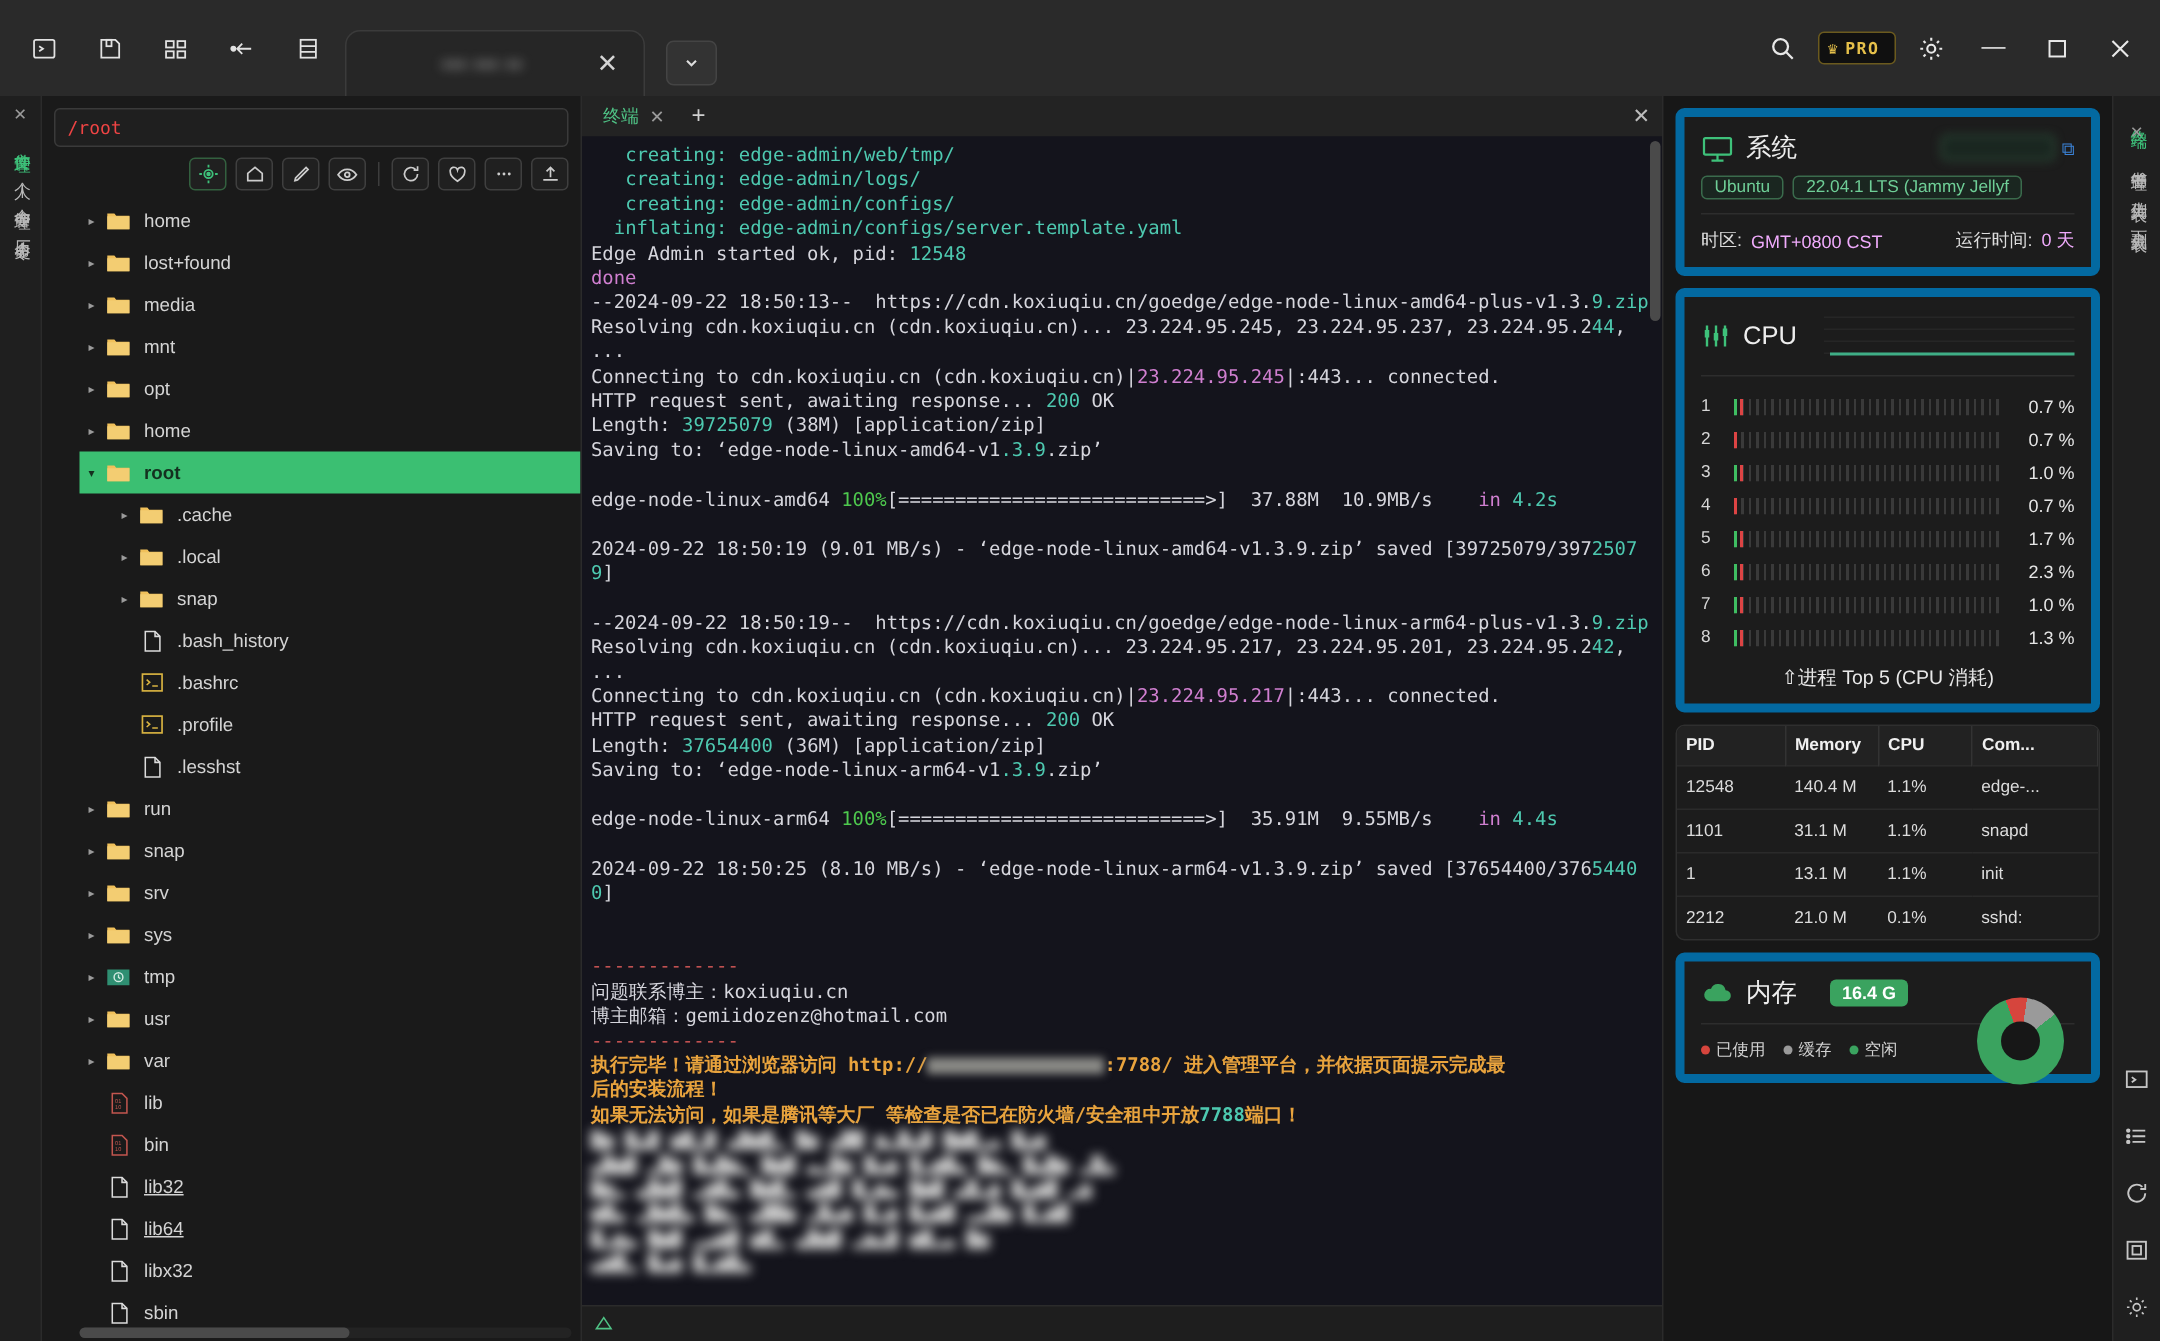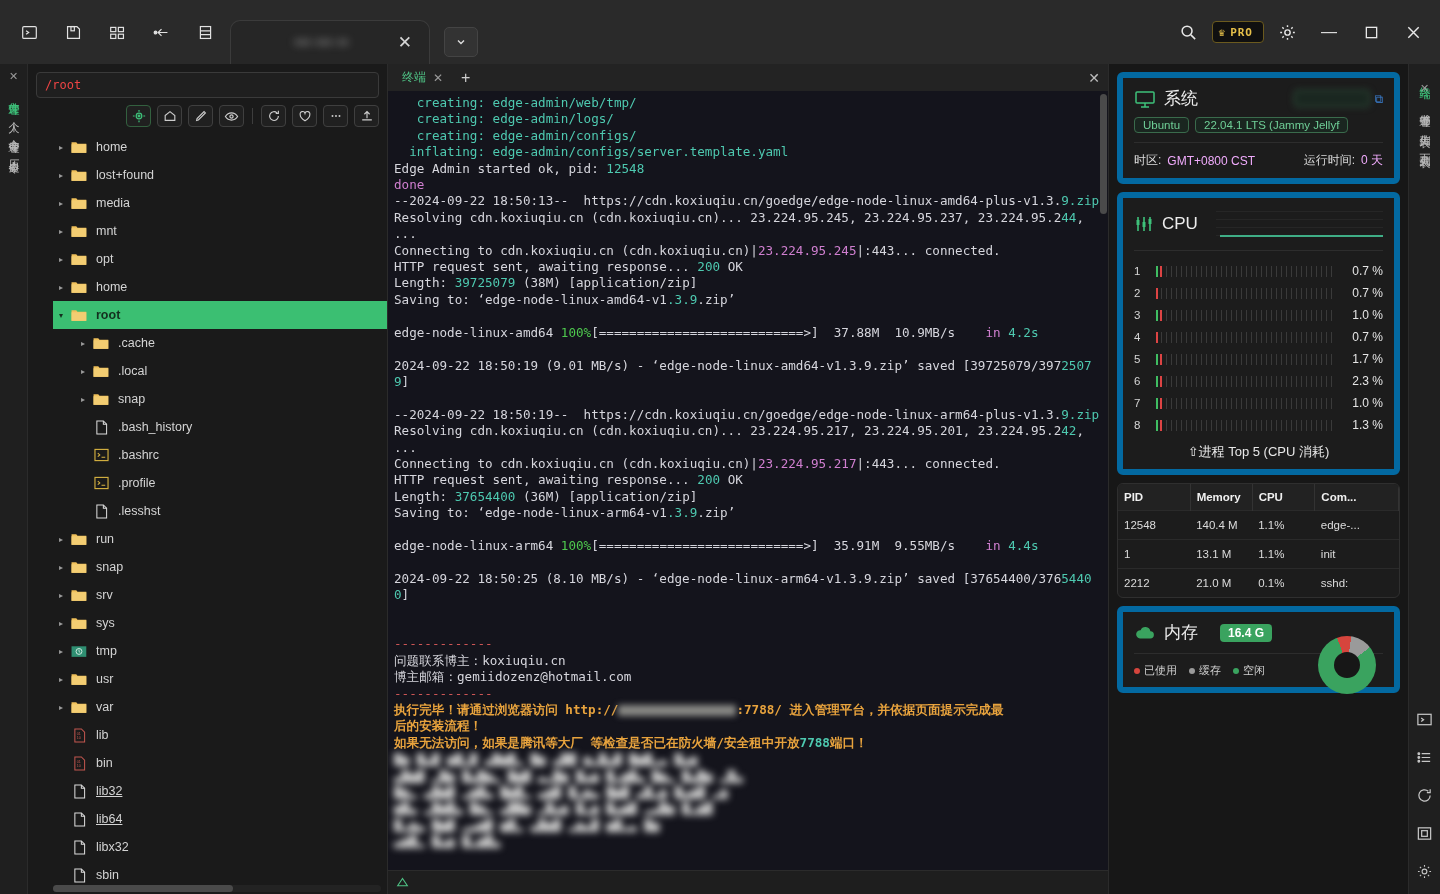--- a/index.html
+++ b/index.html
@@ -800,20 +800,26 @@
               </tr>
             </thead>
           <tbody id="proc-body">
               <tr>
                 <td>12548</td>
                 <td>140.4 M</td>
                 <td>1.1%</td>
                 <td>edge-...</td>
               </tr>
               <tr>
+                <td>1101</td>
+                <td>31.1 M</td>
+                <td>1.1%</td>
+                <td>snapd</td>
+              </tr>
+              <tr>
                 <td>1</td>
                 <td>13.1 M</td>
                 <td>1.1%</td>
                 <td>init</td>
               </tr>
               <tr>
                 <td>2212</td>
                 <td>21.0 M</td>
                 <td>0.1%</td>
                 <td>sshd:</td>

